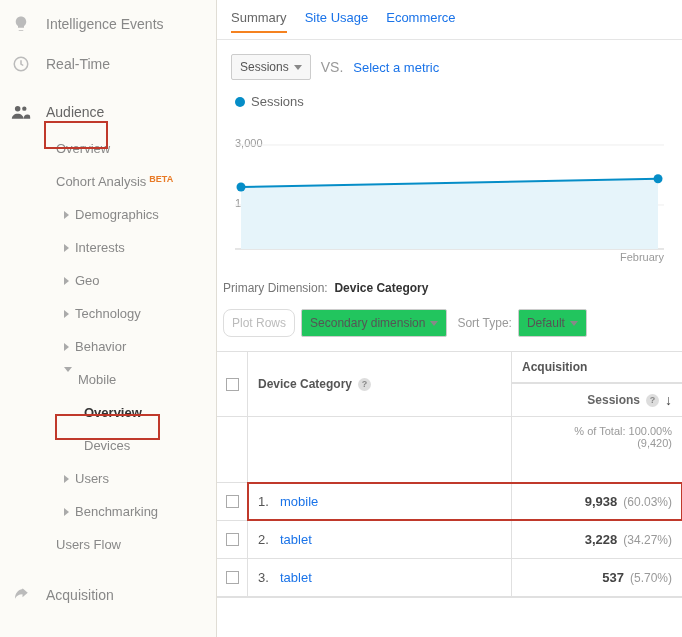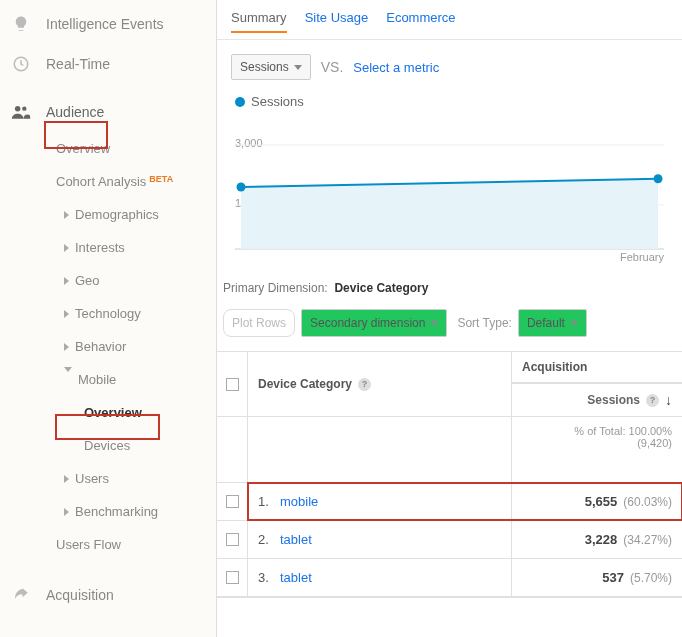--- a/index.html
+++ b/index.html
@@ -224,21 +224,21 @@
       <div id="rows">
           <div class="data-row">
             <div class="cell-cb">
               <div class="cb"></div>
             </div>
             <div class="cell-dev">
               <span class="idx">1.</span>
               <span class="devname">mobile</span>
             </div>
             <div class="cell-metric">
-              <span class="val">5,655</span>
+              <span class="val">9,938</span>
               <span class="pct">(60.03%)</span>
             </div>
             <div class="hl-row"></div>
           </div>
           <div class="data-row">
             <div class="cell-cb">
               <div class="cb"></div>
             </div>
             <div class="cell-dev">
               <span class="idx">2.</span>

